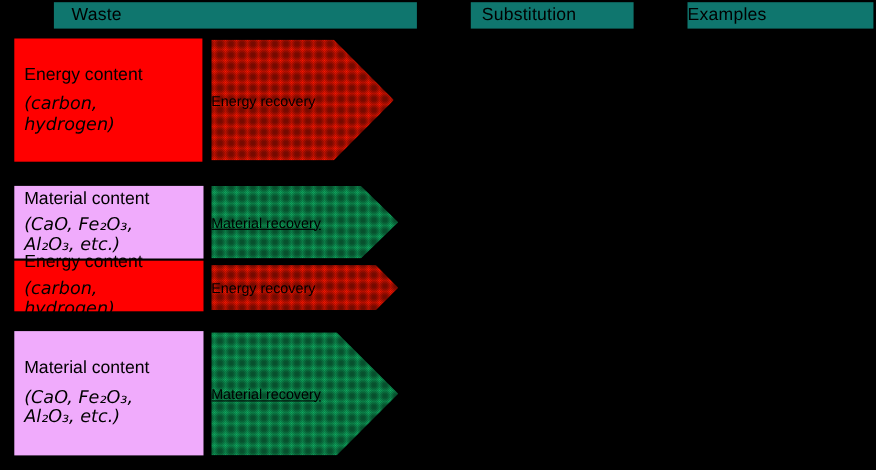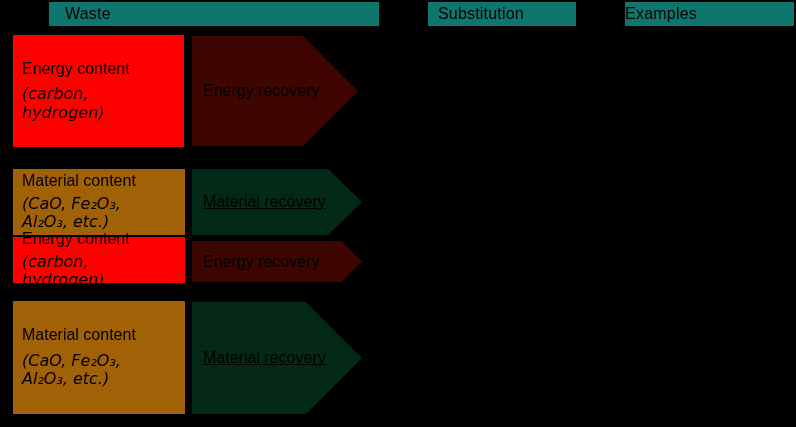--- a/index.html
+++ b/index.html
@@ -42,34 +42,33 @@
     color: #000;
   }
   .box .box-title { font-size: 16px; line-height: 1.15; }
   .box .box-sub {
     font-size: 16px; line-height: 1.15; margin-top: 7px;
     font-family: "DejaVu Sans", sans-serif;
     font-style: italic;
   }
   .box.tight .box-sub { margin-top: 4px; }
   .fill-red   { background: #ff0000; }
-  .fill-green { background: #a16207; }
+  .fill-green { background: #f0abfc; }
 
   .g1-box  { left: 13px; top: 35px;  width: 171px; height: 112px; }
   .g2-boxA { left: 13px; top: 169px; width: 172px; height: 66px;  }
   .g2-boxB { left: 13px; top: 237px; width: 172px; height: 46px;  }
   .g3-box  { left: 13px; top: 301px; width: 172px; height: 113px; }
 
   
   .arrow {
     position: absolute;
     box-sizing: border-box;
     display: flex; align-items: center;
-    padding-left: 11px;
-    font-size: 16px; color: #000;
+    font-size: 13px; color: #000;
     white-space: nowrap;
   }
   .pat-red {
     background-color: #000;
     background-image:
       radial-gradient(circle, #ff1500 0.62px, transparent 0.72px),
       radial-gradient(circle, #ff1500 0.62px, transparent 0.72px);
     background-size: 2px 2px;
     background-position: 0 0, 1px 1px;
   }

